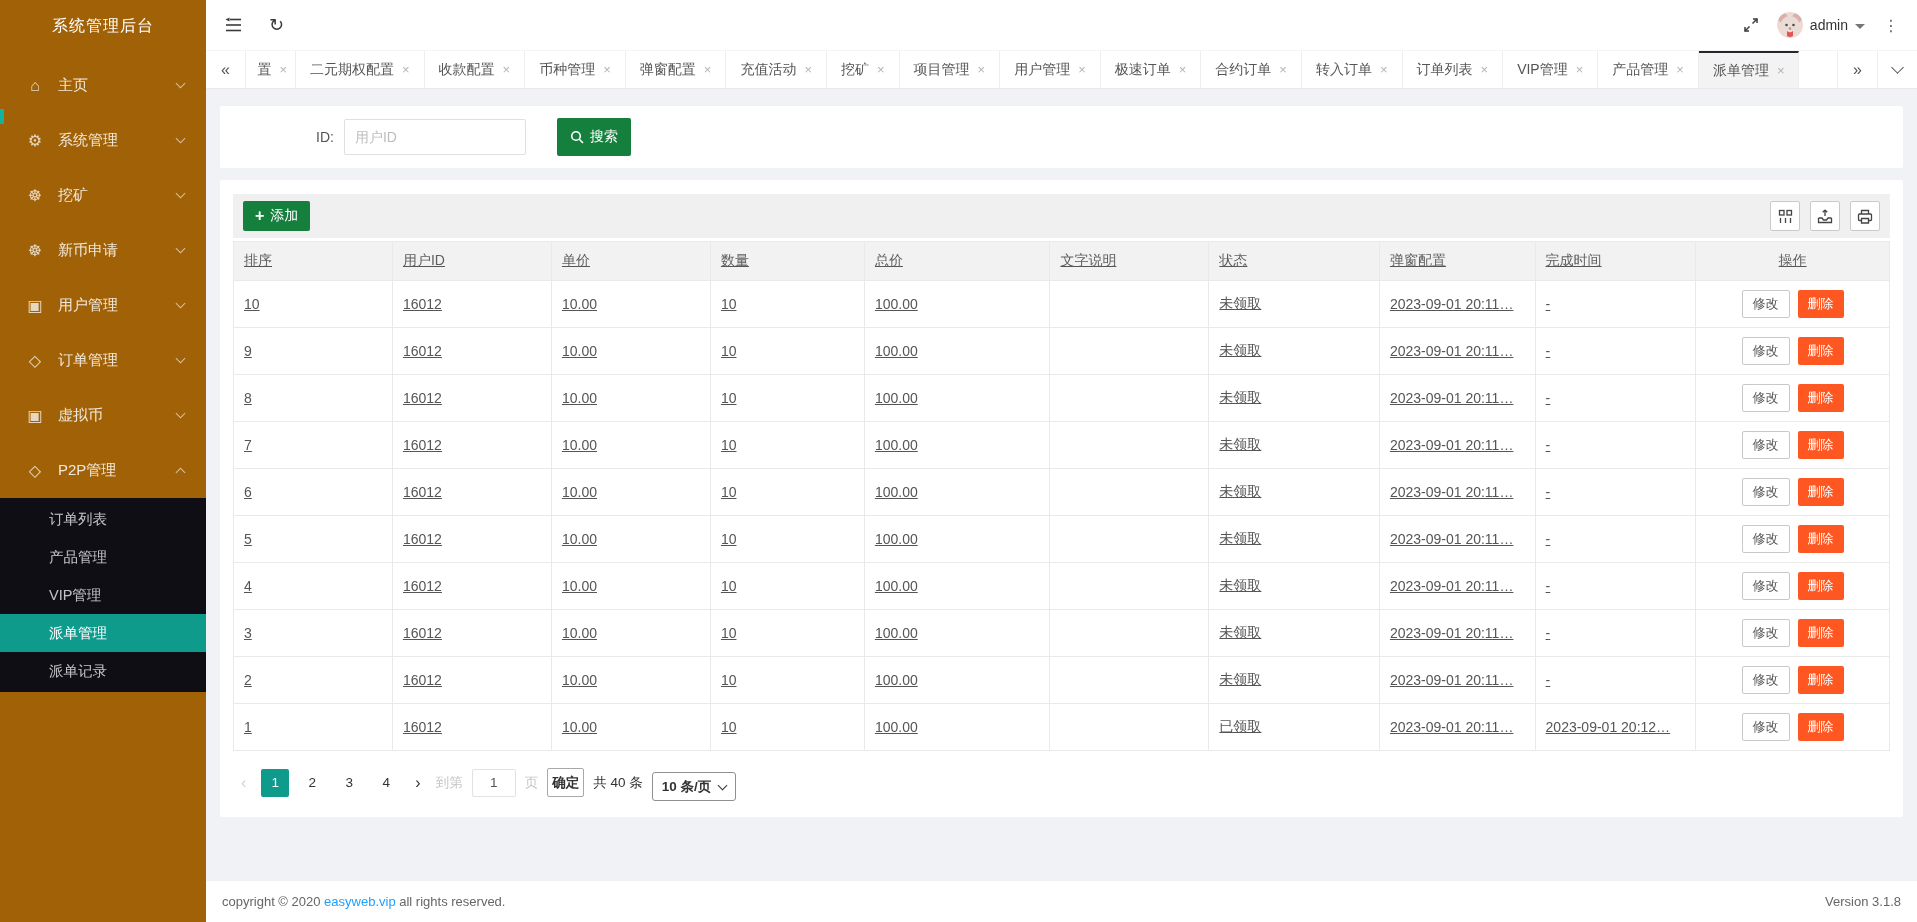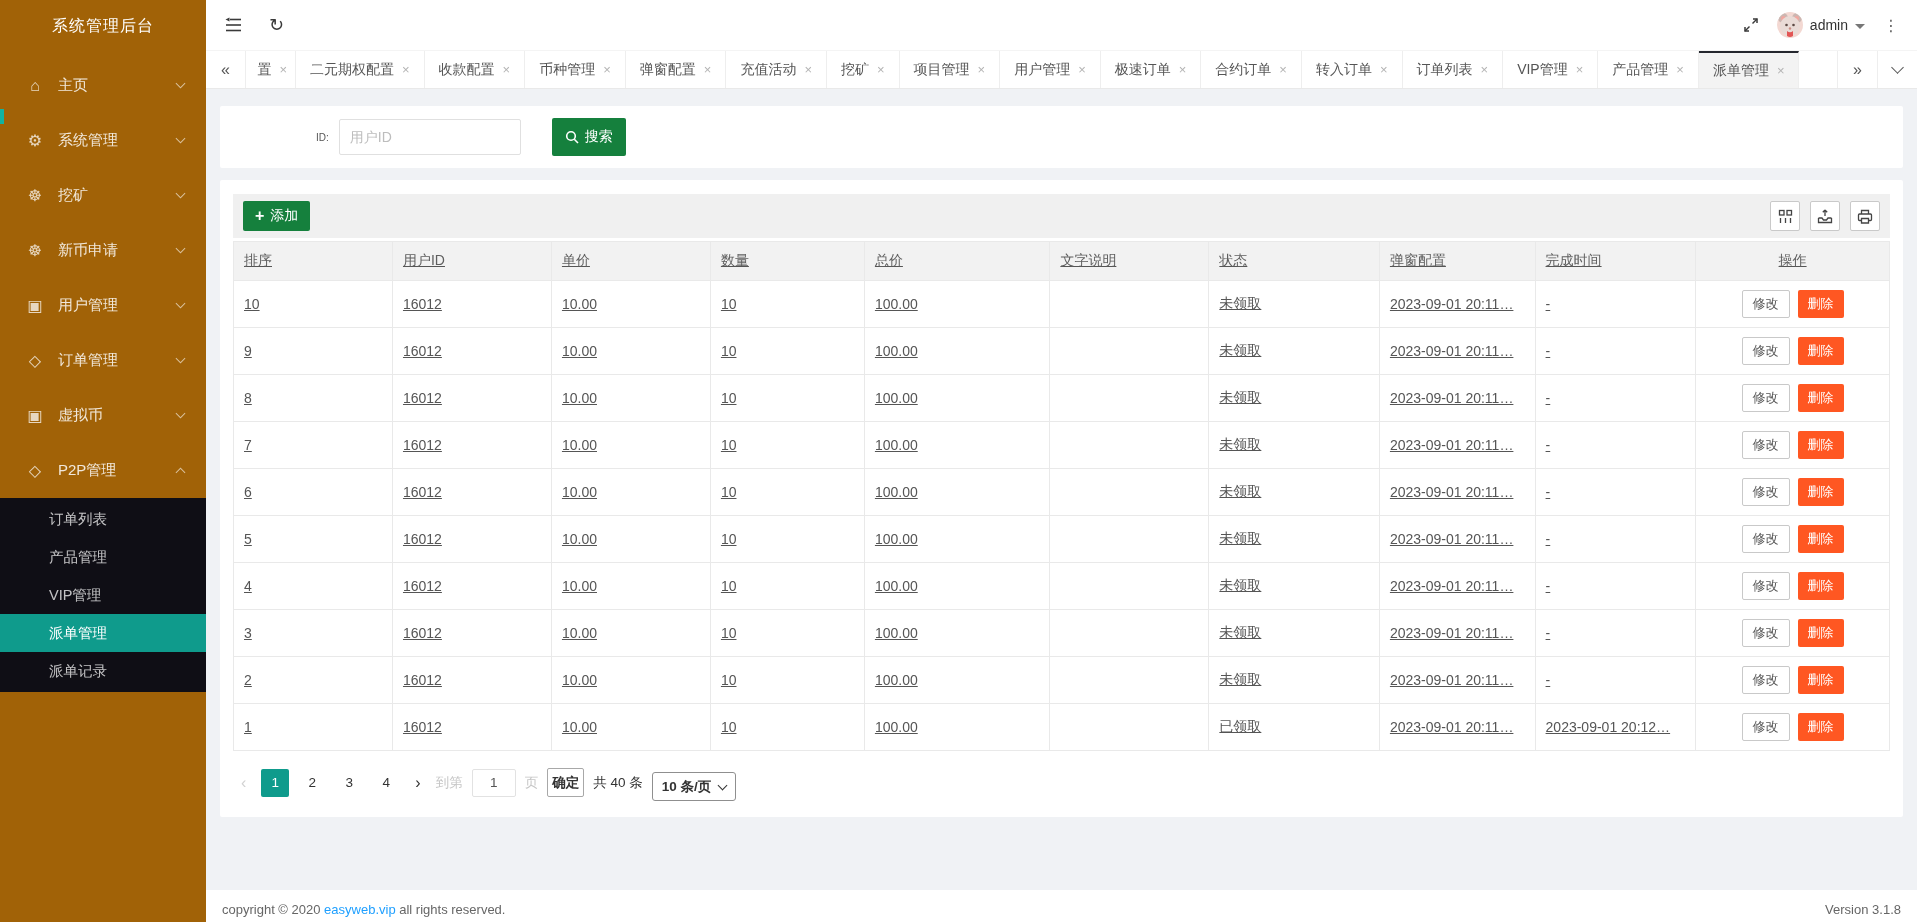--- a/index.html
+++ b/index.html
@@ -47,21 +47,21 @@
   .tab.active { background:#f3f3f3; border-top:2px solid #24272e; }
   .tab-dd { width:40px; flex-shrink:0; display:flex; align-items:center; justify-content:center;
     border-left:1px solid #eee; cursor:pointer; }
   .chev-dn { width:9px; height:9px; border-right:1.6px solid #555; border-bottom:1.6px solid #555;
     transform:rotate(45deg); margin-top:-4px; }
 
   .content { flex:1; padding:17px 14px 0; overflow:hidden; }
   .card { background:#fff; border-radius:2px; }
 
   .search-card { height:62px; display:flex; align-items:center; margin-bottom:12px; }
-  .search-card label { margin-left:96px; font-size:10px; color:#555; }
+  .search-card label { margin-left:96px; font-size:14px; color:#555; }
   .search-input { width:182px; height:36px; border:1px solid #e0e0e0; border-radius:2px;
     margin-left:10px; padding:0 10px; font-size:14px; color:#666; outline:none; }
   .search-input::placeholder { color:#bdbdbd; }
   .btn-accent { background:#15803d; color:#fff; border:none; border-radius:2px; cursor:pointer;
     display:inline-flex; align-items:center; justify-content:center; gap:6px; font-size:14px;
     font-family:inherit; }
   .search-btn { margin-left:31px; width:74px; height:38px; }
 
   .table-card { padding:14px 13px 6px; }
   .toolbar { background:#f0f0f0; padding:7px 10px; display:flex; align-items:center; justify-content:space-between; }
@@ -87,21 +87,21 @@
   .pg-num.active { background:#0f9b8c; color:#fff; border-radius:2px; cursor:default; }
   .pg-dim { color:#c6c6c6; }
   .pg-goto { width:44px; height:28px; border:1px solid #e2e2e2; border-radius:2px; text-align:center;
     color:#555; font-size:13.5px; outline:none; }
   .pg-confirm { height:29px; padding:0 4px; background:#fff; border:1px solid #a8a8a8; border-radius:2px;
     color:#333; font-weight:bold; font-size:13.5px; cursor:pointer; font-family:inherit; }
   .pg-select { height:29px; border:1px solid #8f8f8f; border-radius:3px; display:flex; align-items:center;
     gap:8px; padding:0 9px; font-weight:bold; cursor:pointer;margin-top:8px; }
   .pg-select .chev-dn { border-color:#333; width:7px; height:7px; margin-top:-3px; }
 
-  .footer { height:32px; background:#fff; display:flex; padding:12px 16px;
+  .footer { height:41px; background:#fff; display:flex; align-items:center; padding:12px 16px;
     font-size:13px; color:#666; justify-content:space-between; }
   .footer a { color:#1e9fff; text-decoration:none; }
 
   svg { display:block; }
 </style>
 </head>
 <body>
 
 <aside class="sidebar">
   <div class="logo">系统管理后台</div>

